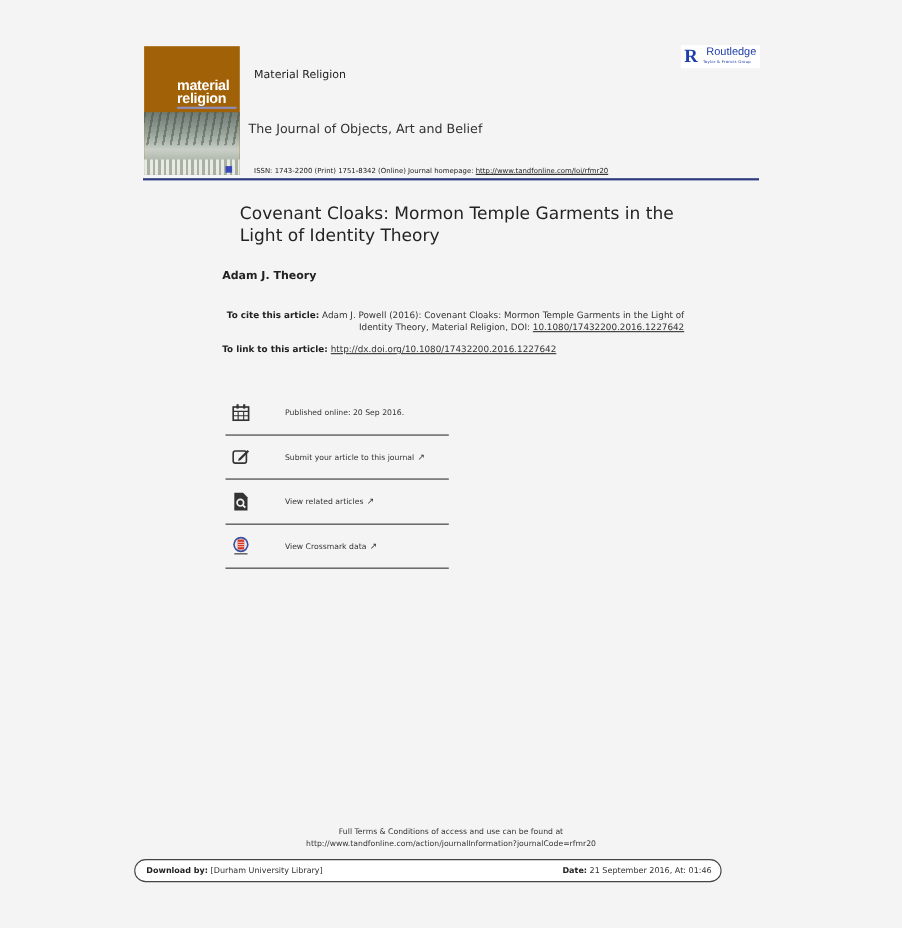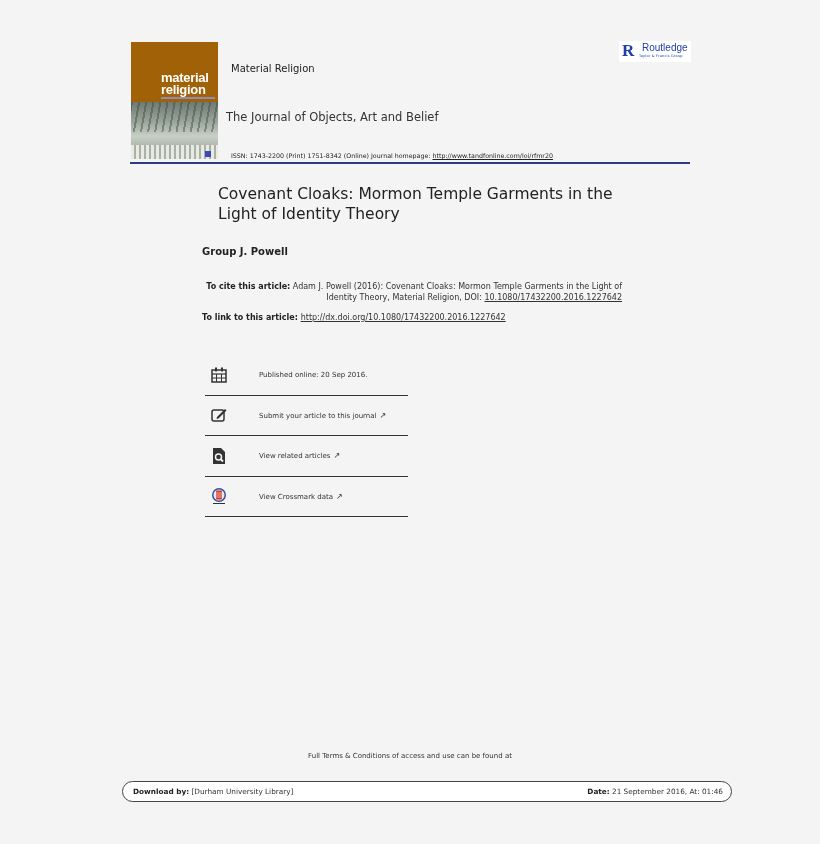--- a/index.html
+++ b/index.html
@@ -38,21 +38,21 @@
     .linkline { position: absolute; left: 202px; top: 313px; font-size: 8px; color: #333; white-space: nowrap; }
 
     .info-box { position: absolute; left: 205px; top: 355px; width: 203px; }
     .info-row { position: relative; height: 40.5px; border-bottom: 1.5px solid #333; display: flex; align-items: center; }
     .info-row .ic { position: absolute; left: 5px; top: 50%; transform: translateY(-50%); width: 18px; height: 18px; }
     .info-row .lbl { position: absolute; left: 30px; font-size: 7px; color: #333; white-space: nowrap; padding-left: 24px; }
     .info-row .ext { font-size: 8px; margin-left: 3px; }
 
     .terms { position: absolute; left: 0; width: 820px; top: 751px; text-align: center; font-size: 7px; line-height: 11px; color: #333; }
 
-    .footer-bar { position: absolute; left: 122px; top: 781px; width: 610px; height: 21px; border: 1.2px solid #444; border-radius: 11px; background: #fff; }
+    .footer-bar { position: absolute; left: 122px; top: 781px; width: 534px; height: 21px; border: 1.2px solid #444; border-radius: 11px; background: #fff; }
     .footer-bar .dl { position: absolute; left: 10px; top: 5px; font-size: 7.3px; color: #333; white-space: nowrap; }
     .footer-bar .dt { position: absolute; right: 8px; top: 5px; font-size: 7.3px; color: #333; white-space: nowrap; }
     .footer-bar b { color: #222; }
   </style>
 </head>
 <body>
 
 <div class="cover">
   <div class="c-title">
     <div>material</div>
@@ -71,21 +71,21 @@
 
 <div class="routledge">
   <span class="r-mark">R</span>
   <span class="r-name">Routledge</span>
   <span class="r-tag">Taylor &amp; Francis Group</span>
 </div>
 
 <div class="header-rule"></div>
 
 <div class="article-title">Covenant Cloaks: Mormon Temple Garments in the Light of Identity Theory</div>
-<div class="author">Group J. Powell</div>
+<div class="author">Adam J. Theory</div>
 
 <div class="cite">
   <b>To cite this article:</b><span> Adam J. Powell (2016): Covenant Cloaks: Mormon Temple Garments in the Light of Identity Theory, Material Religion, DOI: </span><span class="u">10.1080/17432200.2016.1227642</span>
 </div>
 <div class="linkline">
   <b>To link to this article: </b><span class="u">http://dx.doi.org/10.1080/17432200.2016.1227642</span>
 </div>
 
 <div class="info-box">
   <div class="info-row">
@@ -124,18 +124,19 @@
       <line x1="6" y1="8" x2="12" y2="8" stroke="#fff" stroke-width="0.6"></line>
       <line x1="6" y1="10" x2="12" y2="10" stroke="#fff" stroke-width="0.6"></line>
       <rect x="3" y="16" width="12" height="1" fill="#333"></rect>
     </svg>
     <span class="lbl"><span>View Crossmark data</span><span class="ext">↗</span></span>
   </div>
 </div>
 
 <div class="terms">
   <div>Full Terms &amp; Conditions of access and use can be found at</div>
+  <div>http://www.tandfonline.com/action/journalInformation?journalCode=rfmr20</div>
 </div>
 
 <div class="footer-bar">
   <span class="dl"><b>Download by:</b><span> [Durham University Library]</span></span>
   <span class="dt"><b>Date:</b><span> 21 September 2016, At: 01:46</span></span>
 </div>
 
 </body></html>

